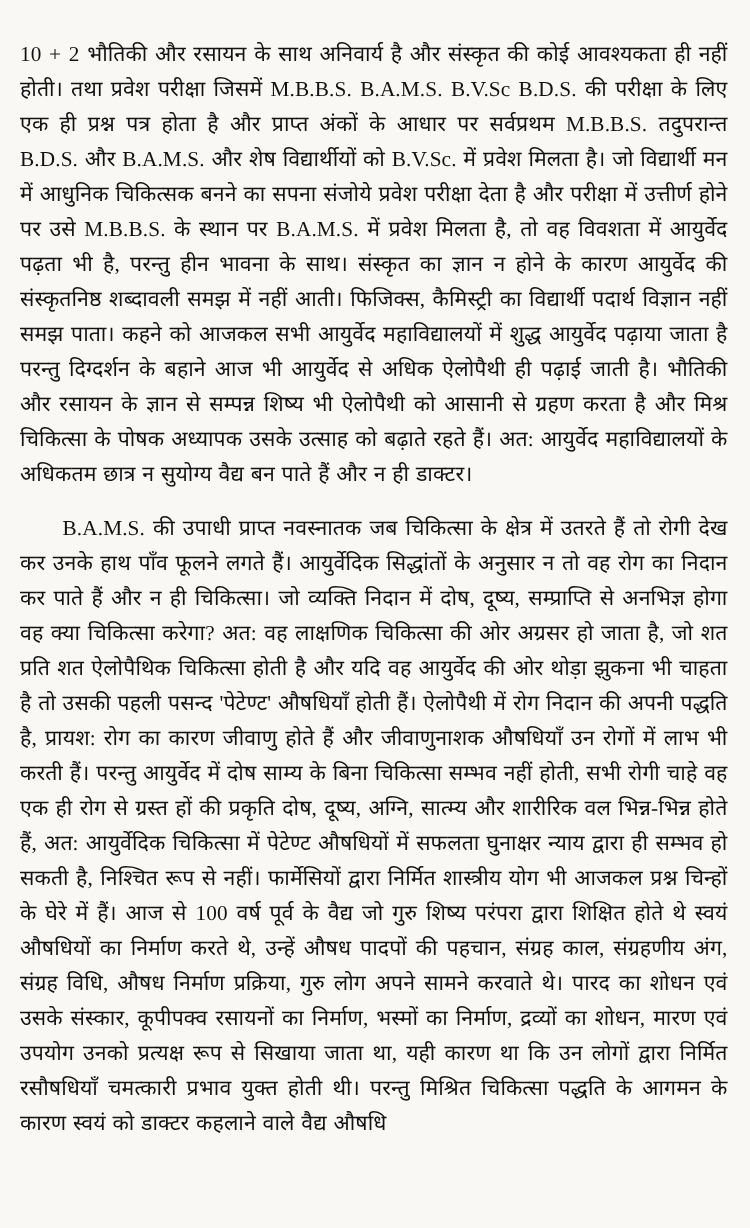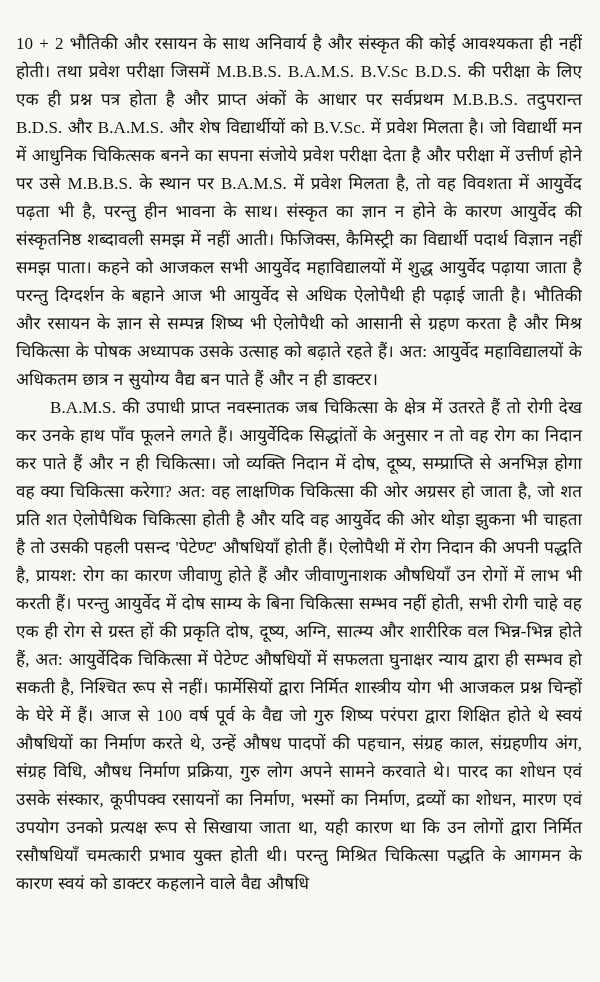--- a/index.html
+++ b/index.html
@@ -24,20 +24,21 @@
   }
   .para {
     margin: 0;
     font-size: 17px;
     line-height: 28px;
     text-align: justify;
     letter-spacing: 0.1px;
     word-spacing: 1px;
   }
   .para.second {
+    margin-top: 15px;
     text-indent: 34px;
   }
 </style>
 </head>
 <body>
 
 <div class="page">
   <p class="para first">10 + 2 भौतिकी और रसायन के साथ अनिवार्य है और संस्कृत की कोई आवश्यकता ही नहीं होती। तथा प्रवेश परीक्षा जिसमें M.B.B.S. B.A.M.S. B.V.Sc B.D.S. की परीक्षा के लिए एक ही प्रश्न पत्र होता है और प्राप्त अंकों के आधार पर सर्वप्रथम M.B.B.S. तदुपरान्त B.D.S. और B.A.M.S. और शेष विद्यार्थीयों को B.V.Sc. में प्रवेश मिलता है। जो विद्यार्थी मन में आधुनिक चिकित्सक बनने का सपना संजोये प्रवेश परीक्षा देता है और परीक्षा में उत्तीर्ण होने पर उसे M.B.B.S. के स्थान पर B.A.M.S. में प्रवेश मिलता है, तो वह विवशता में आयुर्वेद पढ़ता भी है, परन्तु हीन भावना के साथ। संस्कृत का ज्ञान न होने के कारण आयुर्वेद की संस्कृतनिष्ठ शब्दावली समझ में नहीं आती। फिजिक्स, कैमिस्ट्री का विद्यार्थी पदार्थ विज्ञान नहीं समझ पाता। कहने को आजकल सभी आयुर्वेद महाविद्यालयों में शुद्ध आयुर्वेद पढ़ाया जाता है परन्तु दिग्दर्शन के बहाने आज भी आयुर्वेद से अधिक ऐलोपैथी ही पढ़ाई जाती है। भौतिकी और रसायन के ज्ञान से सम्पन्न शिष्य भी ऐलोपैथी को आसानी से ग्रहण करता है और मिश्र चिकित्सा के पोषक अध्यापक उसके उत्साह को बढ़ाते रहते हैं। अत: आयुर्वेद महाविद्यालयों के अधिकतम छात्र न सुयोग्य वैद्य बन पाते हैं और न ही डाक्टर।</p>
   <p class="para second">B.A.M.S. की उपाधी प्राप्त नवस्नातक जब चिकित्सा के क्षेत्र में उतरते हैं तो रोगी देख कर उनके हाथ पाँव फूलने लगते हैं। आयुर्वेदिक सिद्धांतों के अनुसार न तो वह रोग का निदान कर पाते हैं और न ही चिकित्सा। जो व्यक्ति निदान में दोष, दूष्य, सम्प्राप्ति से अनभिज्ञ होगा वह क्या चिकित्सा करेगा? अत: वह लाक्षणिक चिकित्सा की ओर अग्रसर हो जाता है, जो शत प्रति शत ऐलोपैथिक चिकित्सा होती है और यदि वह आयुर्वेद की ओर थोड़ा झुकना भी चाहता है तो उसकी पहली पसन्द 'पेटेण्ट' औषधियाँ होती हैं। ऐलोपैथी में रोग निदान की अपनी पद्धति है, प्रायश: रोग का कारण जीवाणु होते हैं और जीवाणुनाशक औषधियाँ उन रोगों में लाभ भी करती हैं। परन्तु आयुर्वेद में दोष साम्य के बिना चिकित्सा सम्भव नहीं होती, सभी रोगी चाहे वह एक ही रोग से ग्रस्त हों की प्रकृति दोष, दूष्य, अग्नि, सात्म्य और शारीरिक वल भिन्न-भिन्न होते हैं, अत: आयुर्वेदिक चिकित्सा में पेटेण्ट औषधियों में सफलता घुनाक्षर न्याय द्वारा ही सम्भव हो सकती है, निश्चित रूप से नहीं। फार्मेसियों द्वारा निर्मित शास्त्रीय योग भी आजकल प्रश्न चिन्हों के घेरे में हैं। आज से 100 वर्ष पूर्व के वैद्य जो गुरु शिष्य परंपरा द्वारा शिक्षित होते थे स्वयं औषधियों का निर्माण करते थे, उन्हें औषध पादपों की पहचान, संग्रह काल, संग्रहणीय अंग, संग्रह विधि, औषध निर्माण प्रक्रिया, गुरु लोग अपने सामने करवाते थे। पारद का शोधन एवं उसके संस्कार, कूपीपक्व रसायनों का निर्माण, भस्मों का निर्माण, द्रव्यों का शोधन, मारण एवं उपयोग उनको प्रत्यक्ष रूप से सिखाया जाता था, यही कारण था कि उन लोगों द्वारा निर्मित रसौषधियाँ चमत्कारी प्रभाव युक्त होती थी। परन्तु मिश्रित चिकित्सा पद्धति के आगमन के कारण स्वयं को डाक्टर कहलाने वाले वैद्य औषधि</p>
 </div>

